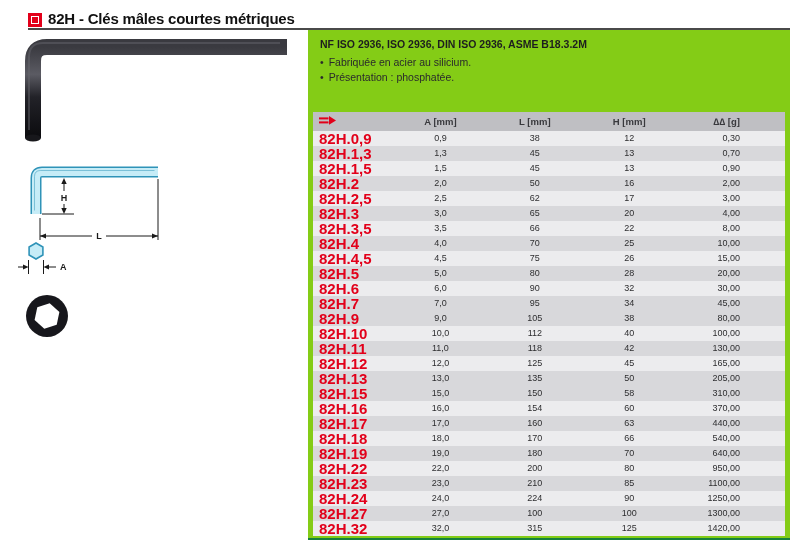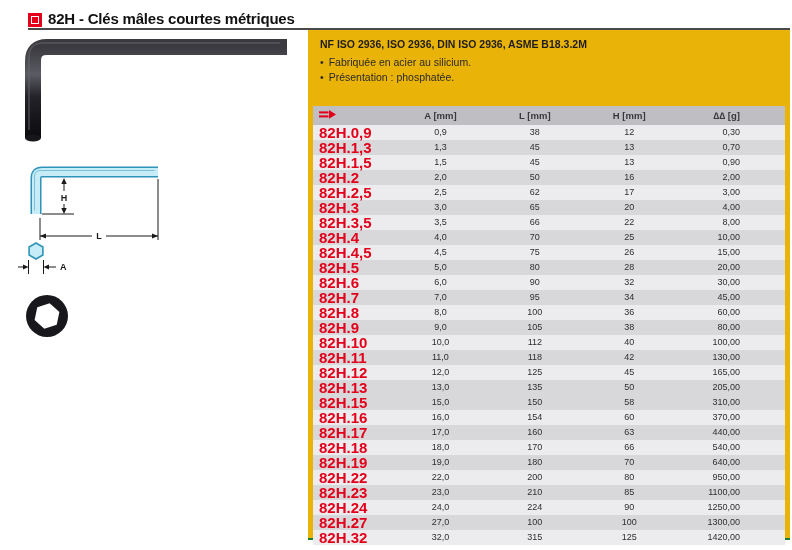--- a/index.html
+++ b/index.html
@@ -12,28 +12,28 @@
   #title-icon .inner{width:6px;height:6px;background:#e2001a;margin:1px;}
   #page-title{position:absolute;left:20px;top:-2px;font-size:15px;font-weight:bold;color:#111;
               letter-spacing:-0.2px;white-space:nowrap;}
   #title-rule{position:absolute;left:28px;top:28px;width:762px;height:2px;background:#4a4a4a;}
 
   
   .fig{position:absolute;}
 
   
   #panel{position:absolute;left:308px;top:30px;width:482px;height:508px;
-         background:#eab308;border-bottom:2px solid #15803d;}
+         background:#84cc16;border-bottom:2px solid #15803d;}
   #standards{position:absolute;left:12px;top:8px;font-size:10.5px;font-weight:bold;color:#1d1d1f;white-space:nowrap;}
   .bullet-line{position:absolute;left:12px;font-size:10.5px;color:#2a2a2c;white-space:nowrap;}
   .bullet-line .dot{margin-right:5px;}
   #bullet-1{top:26px;} #bullet-2{top:41px;}
 
   
-  #spec-table{position:absolute;left:5px;top:76px;width:472px;border-collapse:collapse;table-layout:fixed;}
+  #spec-table{position:absolute;left:5px;top:82px;width:472px;border-collapse:collapse;table-layout:fixed;}
   #spec-table th{height:19px;background:#bfbfc3;font-size:9.5px;font-weight:bold;color:#39393d;
                  padding:0;text-align:center;vertical-align:middle;}
   #spec-table th.ref-h{text-align:left;padding-left:6px;}
   #spec-table th.wt-h{text-align:right;padding-right:45px;}
   #spec-table td{height:12.5px;font-size:9px;padding:0;text-align:center;vertical-align:middle;
                  color:#2e2e30;line-height:1;}
   #spec-table td.ref{text-align:left;padding-left:6px;color:#e2001a;font-weight:bold;font-size:15px;}
   #spec-table td:last-child{text-align:right;padding-right:45px;margin-top:13px;}
   #spec-table tr.light td{background:#ececee;}
   #spec-table tr.dark td{background:#d8d8db;}
@@ -215,27 +215,20 @@
             <td>32</td>
             <td>30,00</td>
           </tr>
           <tr class="dark">
             <td class="ref">82H.7</td>
             <td>7,0</td>
             <td>95</td>
             <td>34</td>
             <td>45,00</td>
           </tr>
-          <tr class="light">
-            <td class="ref">82H.8</td>
-            <td>8,0</td>
-            <td>100</td>
-            <td>36</td>
-            <td>60,00</td>
-          </tr>
           <tr class="dark">
             <td class="ref">82H.9</td>
             <td>9,0</td>
             <td>105</td>
             <td>38</td>
             <td>80,00</td>
           </tr>
           <tr class="light">
             <td class="ref">82H.10</td>
             <td>10,0</td>

